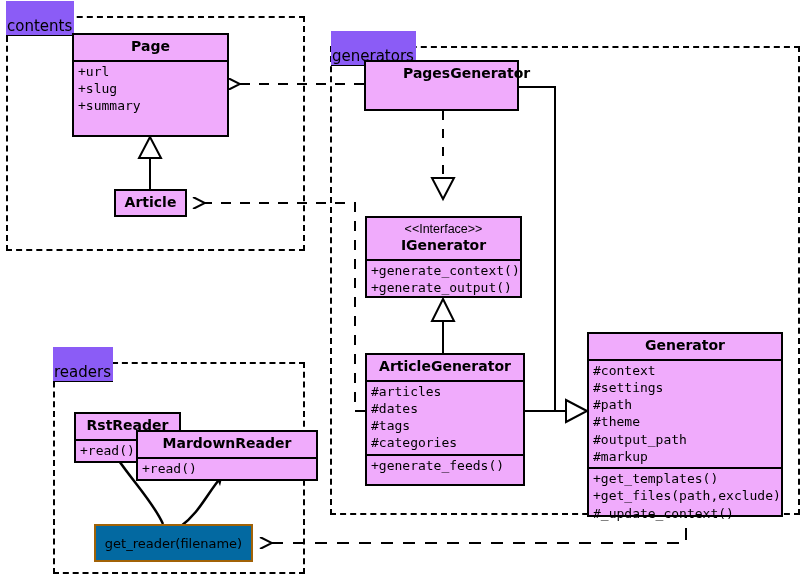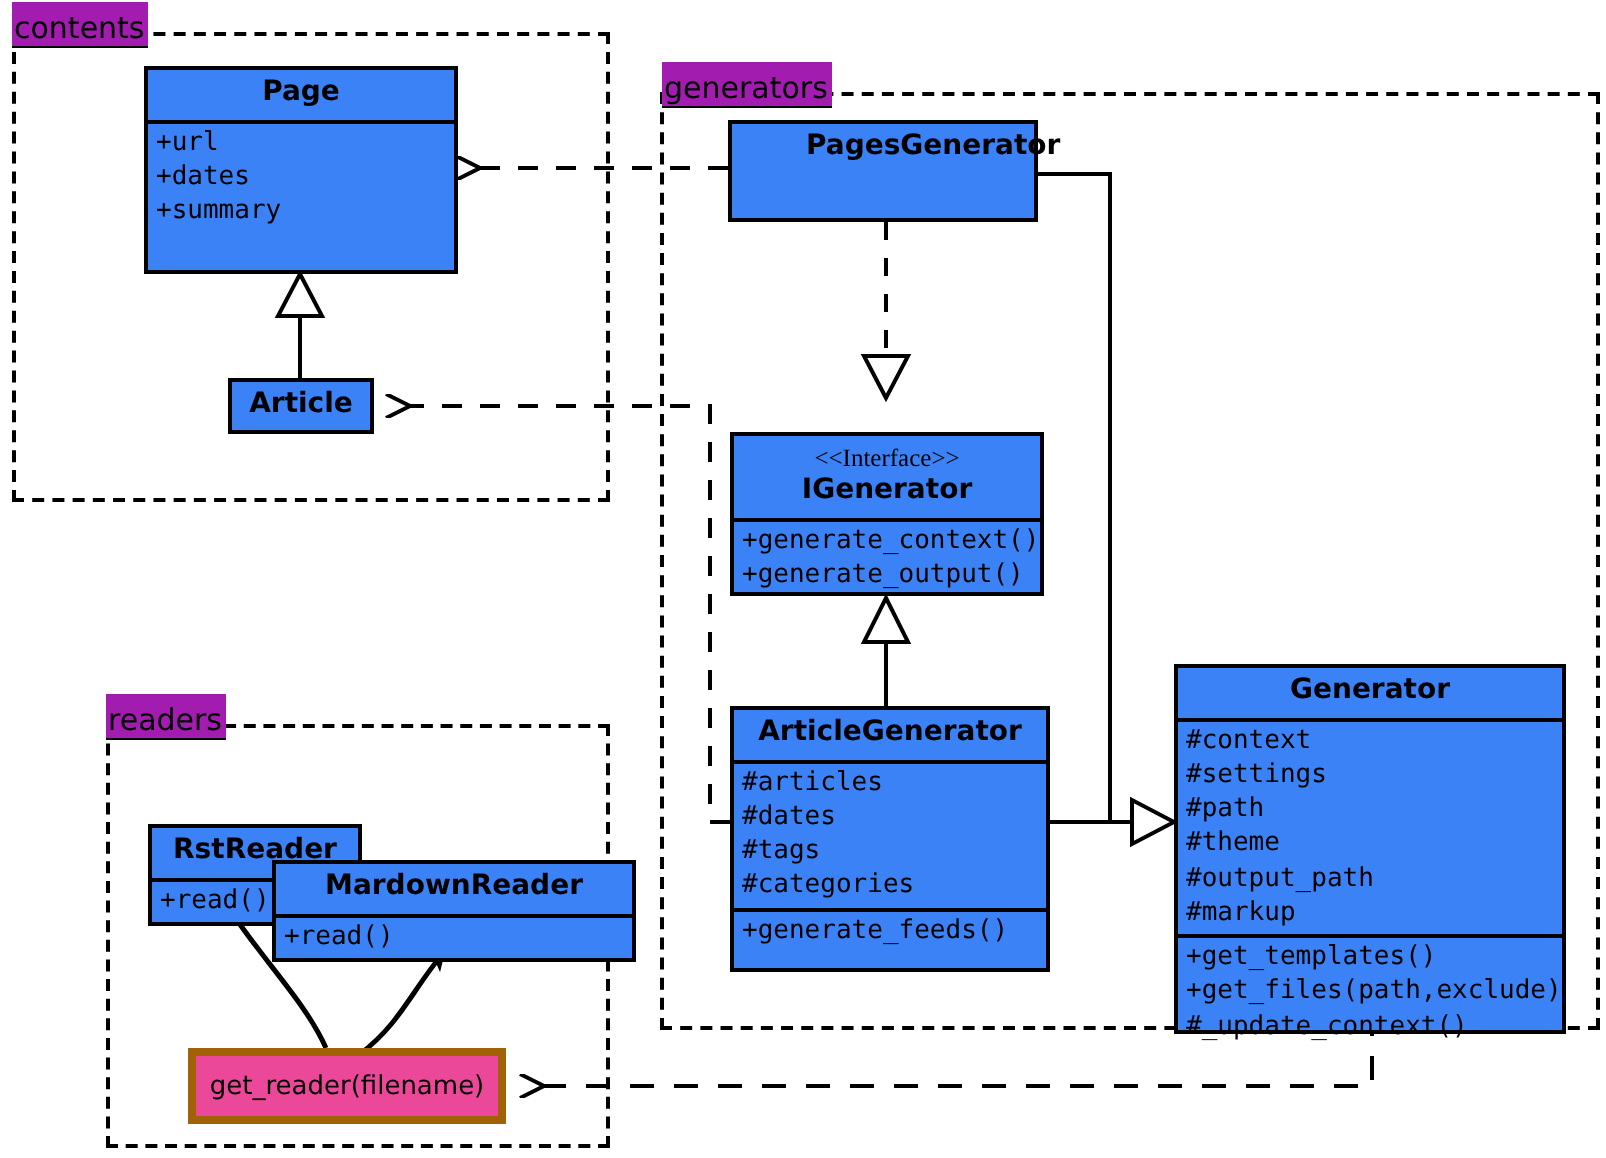--- a/index.html
+++ b/index.html
@@ -21,60 +21,60 @@
     top: 0;
     width: 803px;
     height: 579px;
     pointer-events: none;
   }
   
   .uml-class {
     position: absolute;
     box-sizing: border-box;
     border: 2px solid #000;
-    background: #3b82f6;
+    background: #f0abfc;
     z-index: 5;
   }
   .uml-name {
     box-sizing: border-box;
     text-align: center;
     font-weight: bold;
     font-size: 14px;
     font-family: "DejaVu Sans", sans-serif;
     padding: 3px 4px 4px 4px;
     line-height: 1.25;
     color: #000;
   }
   .uml-stereotype {
     display: block;
     font-weight: normal;
     font-size: 12.5px;
-    font-family: Liberation Serif, serif;
+    font-family: Liberation Sans, sans-serif;
     line-height: 1.2;
   }
   .uml-sep {
     border-top: 2px solid #000;
   }
   .uml-compartment {
     box-sizing: border-box;
     padding: 1px 2px 2px 4px;
     font-family: "DejaVu Sans Mono", monospace;
     font-size: 13px;
     line-height: 1.33;
     color: #000;
     white-space: nowrap;
   }
   .uml-compartment div { white-space: nowrap; }
 
   
   .plain-box {
     position: absolute;
     box-sizing: border-box;
-    border: 4px solid #a16207;
-    background: #ec4899;
+    border: 2px solid #a16207;
+    background: #0369a1;
     display: flex;
     align-items: center;
     justify-content: center;
     font-family: "DejaVu Sans", sans-serif;
     font-size: 13px;
     color: #000;
     z-index: 5;
   }
 
   
@@ -83,22 +83,22 @@
     box-sizing: border-box;
     border: 2px dashed #000;
     background: transparent;
     z-index: 1;
   }
   .pkg-label {
     position: absolute;
     font-family: "DejaVu Sans", sans-serif;
     font-size: 15px;
     color: #000;
-    background: #a21caf;
-    padding: 4px 2px 0 1px;
+    background: #8b5cf6;
+    padding: 16px 2px 0 1px;
     z-index: 3;
     white-space: nowrap;
   }
 </style>
 </head>
 <body>
 
 <div id="canvas">
 
   <div class="package" style="left:6px; top:16px; width:299px; height:235px;
@@ -164,21 +164,21 @@
 
     <g>
       <path d="M 180,527 C 200,512 206,495 222,476" fill="none" stroke="#000" stroke-width="2.5" marker-end="url(#solid-arrow)"></path>
     </g>
   </svg>
 
   <div class="uml-class" style="left:72px; top:33px; width:157px; height:104px;">
     <div class="uml-name">Page</div>
     <div class="uml-compartment uml-sep">
       <div>+url</div>
-      <div>+dates</div>
+      <div>+slug</div>
       <div>+summary</div>
     </div>
   </div>
 
   <div class="uml-class" style="left:114px; top:189px; width:73px; height:28px;">
     <div class="uml-name" style="padding-top:3px;">Article</div>
   </div>
 
   <div class="uml-class" style="left:364px; top:60px; width:155px; height:51px;padding-left:33px;">
     <div class="uml-name">PagesGenerator</div>

